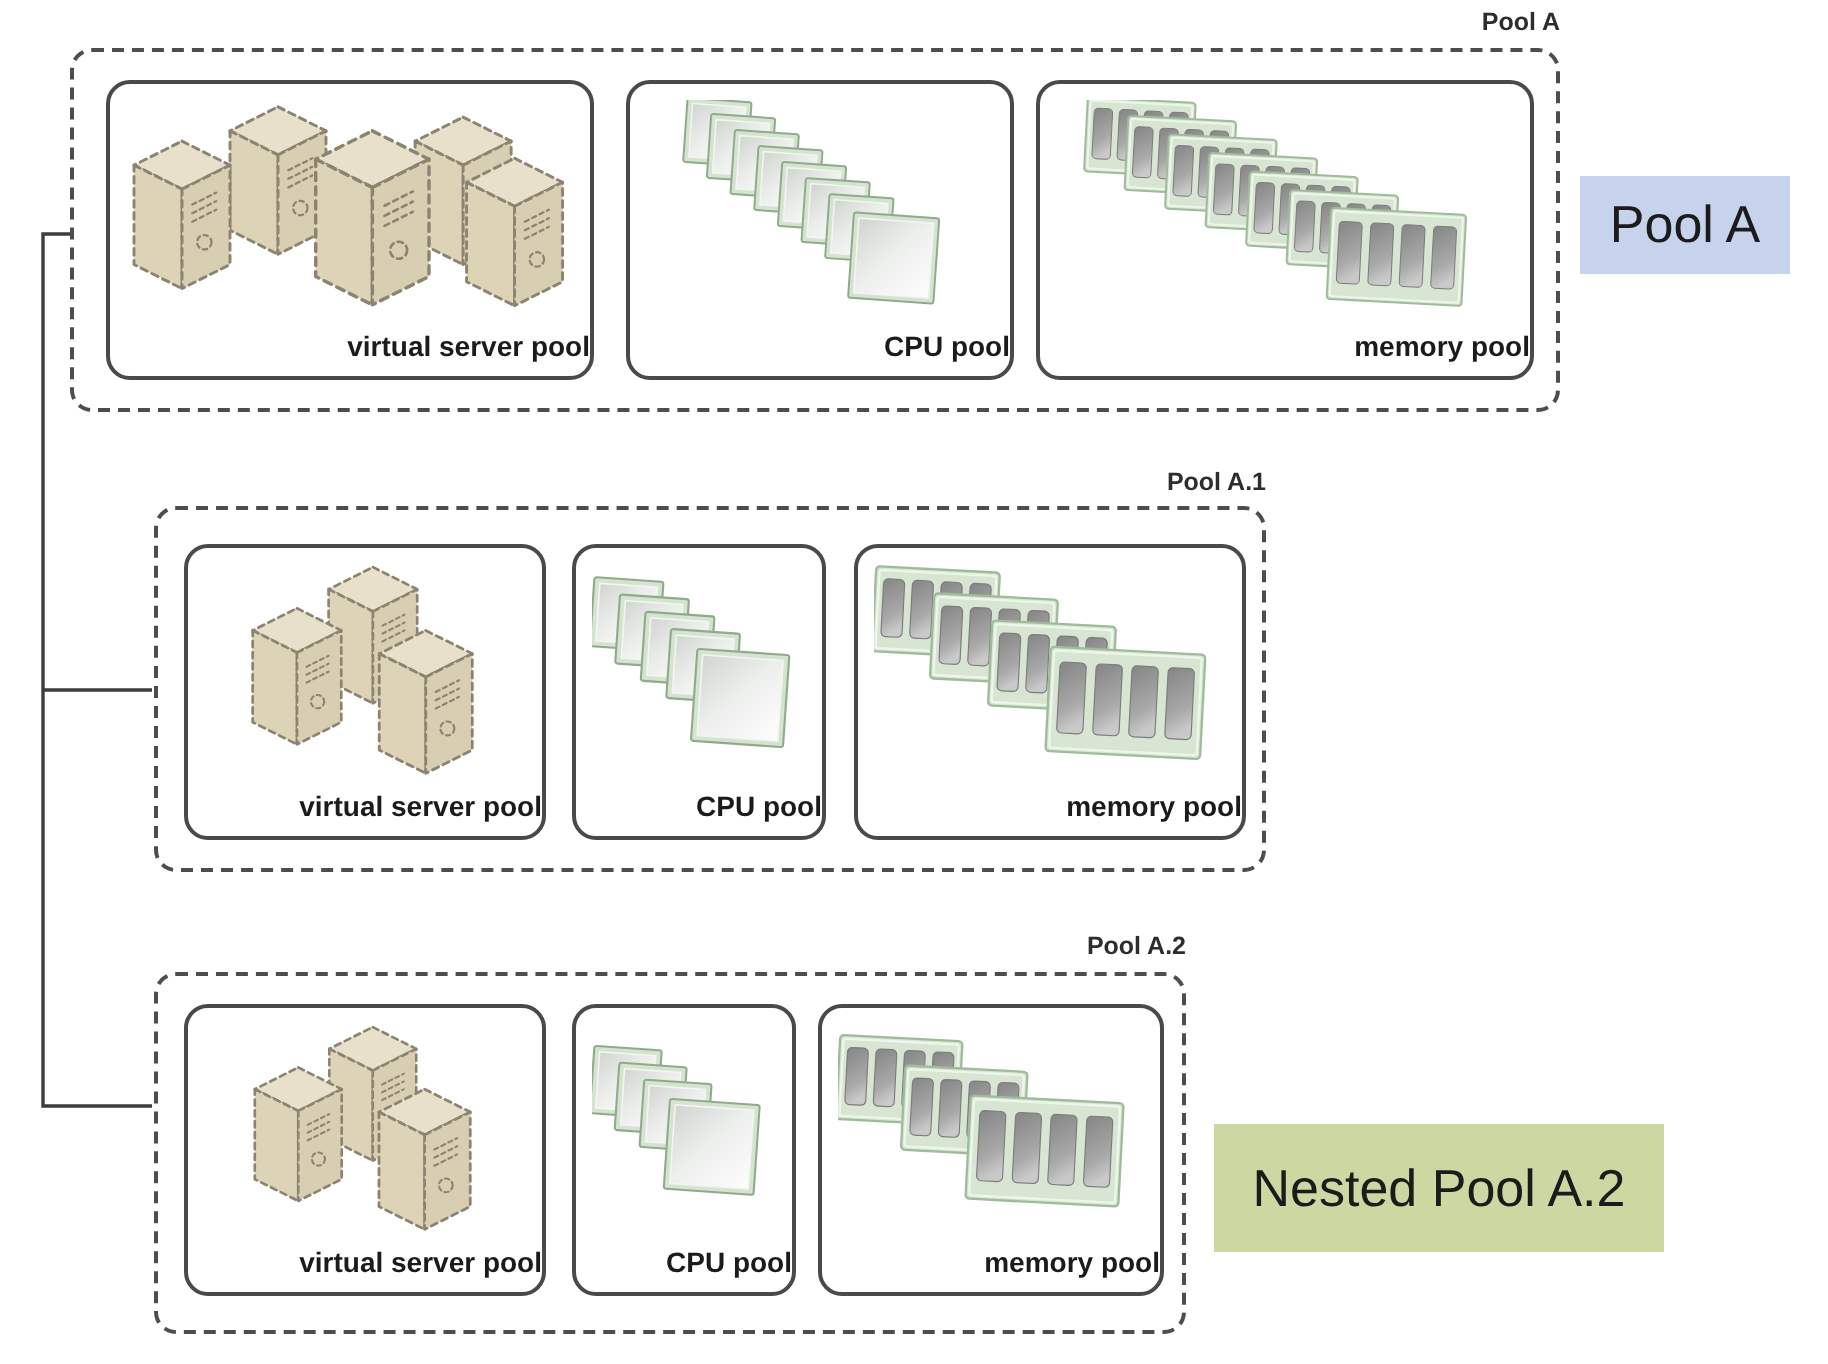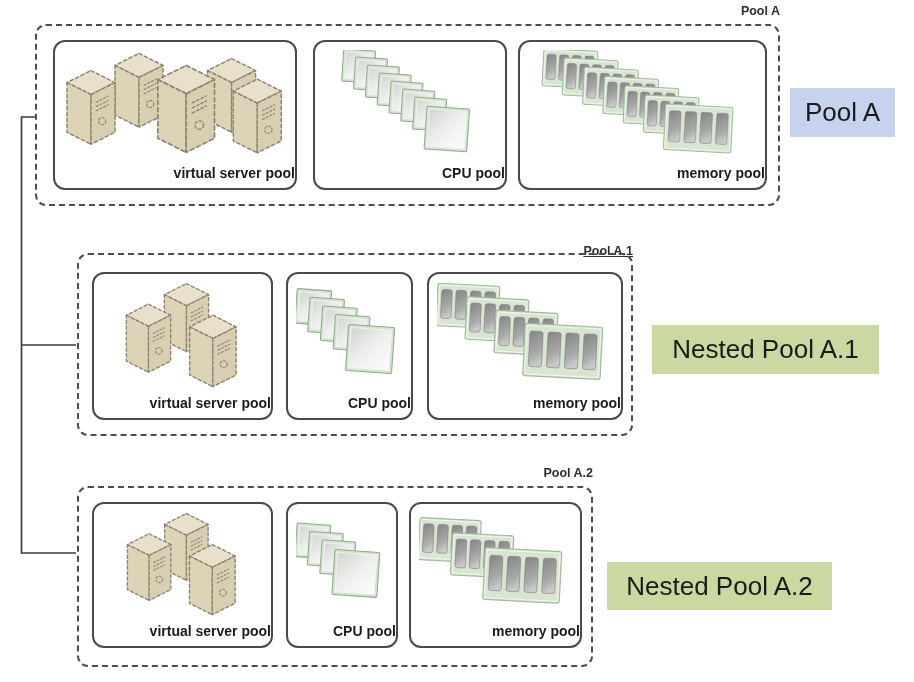--- a/index.html
+++ b/index.html
@@ -6,21 +6,21 @@
   #canvas{
     position:relative;width:914px;height:682px;background:#ffffff;
     font-family:"Liberation Sans", sans-serif;overflow:hidden;
   }
   #connector{position:absolute;left:0;top:0;pointer-events:none;}
   .pool-tag{
     position:absolute;font-size:12.5px;font-weight:bold;color:#2d2d2d;
     white-space:nowrap;
   }
   #tag0{top:4px;right:134px;}
-  #tag1{top:244px;right:281px;text-decoration:underline;}
+  #tag1{top:234px;right:281px;}
   #tag2{top:466px;right:321px;text-align:right;}
   .dashed{
     position:absolute;border:2px dashed #4d4d4d;border-radius:11px;
     background:transparent;box-sizing:border-box;
   }
   #db0{left:35px;top:24px;width:745px;height:182px;}
   #db1{left:77px;top:253px;width:556px;height:183px;}
   #db2{left:77px;top:486px;width:516px;height:181px;}
   .rbox{
     position:absolute;border:2px solid #4a4a4a;border-radius:12px;
@@ -45,21 +45,21 @@
   .rlabel{
     position:absolute;left:0;right:0;bottom:7px;text-align:right;
     font-size:14px;font-weight:bold;color:#1b1b1b;
   }
   .badge{
     position:absolute;display:flex;align-items:center;justify-content:center;
     font-size:26px;color:#1b1b1b;white-space:nowrap;
   }
   #badge0{left:790px;top:88px;width:105px;height:49px;}
   #badge1{left:652px;top:325px;width:227px;height:49px;}
-  #badge2{left:607px;top:562px;width:225px;height:48px;}
+  #badge2{left:607px;top:562px;width:225px;height:64px;}
 </style>
 </head>
 <body>
 
 <div id="canvas">
 
   <svg id="connector" width="914" height="682">
     <path d="M35,117 H21.5 V553 H76 M21.5,345 H76" fill="none" stroke="#3d3d3d" stroke-width="1.7"></path>
   </svg>
 
@@ -350,21 +350,20 @@
         <rect x="1.8" y="1.8" width="76.4" height="50.4" rx="1.5" fill="none" stroke="#eef5ec" stroke-width="1.2"></rect>
         <rect x="5.2" y="7.6" width="13.6" height="36.7" rx="2.5" fill="url(#mg1_2)" stroke="#7c7c7c" stroke-width="0.6"></rect>
             <rect x="23.9" y="7.6" width="13.6" height="36.7" rx="2.5" fill="url(#mg1_2)" stroke="#7c7c7c" stroke-width="0.6"></rect>
             <rect x="42.5" y="7.6" width="13.6" height="36.7" rx="2.5" fill="url(#mg1_2)" stroke="#7c7c7c" stroke-width="0.6"></rect>
             <rect x="61.2" y="7.6" width="13.6" height="36.7" rx="2.5" fill="url(#mg1_2)" stroke="#7c7c7c" stroke-width="0.6"></rect>
       </g>
         </svg>
       <div class="rlabel">memory pool</div>
     </div>
   </div>
-  <div class="badge" id="badge1" style="background-color: rgb(203, 216, 162);">Nested Pool A.1</div>
 
   <div class="pool-tag" id="tag2">Pool A.2</div>
   <div class="dashed" id="db2">
     <div class="rbox" id="b20">
       <svg class="ricon" preserveAspectRatio="xMidYMid meet" viewBox="0 0 146 134">
           <g transform="translate(50,2) scale(1)">
     <polygon points="28,0 56,14 28,28 0,14" fill="#e8e0cb" fill-rule="evenodd" stroke="#8d8371" stroke-width="1.7" stroke-dasharray="4 3" stroke-linecap="round" stroke-linejoin="round"></polygon>
     <polygon points="0,14 28,28 28,86 0,72" fill="#ddd3b6" fill-rule="evenodd" stroke="#8d8371" stroke-width="1.7" stroke-dasharray="4 3" stroke-linecap="round" stroke-linejoin="round"></polygon>
     <polygon points="28,28 56,14 56,72 28,86" fill="#d8ceb1" fill-rule="evenodd" stroke="#8d8371" stroke-width="1.7" stroke-dasharray="4 3" stroke-linecap="round" stroke-linejoin="round"></polygon>
     <g stroke="#8d8371" stroke-width="1.3" stroke-dasharray="2.6 2.2" fill="none" stroke-linecap="round">

